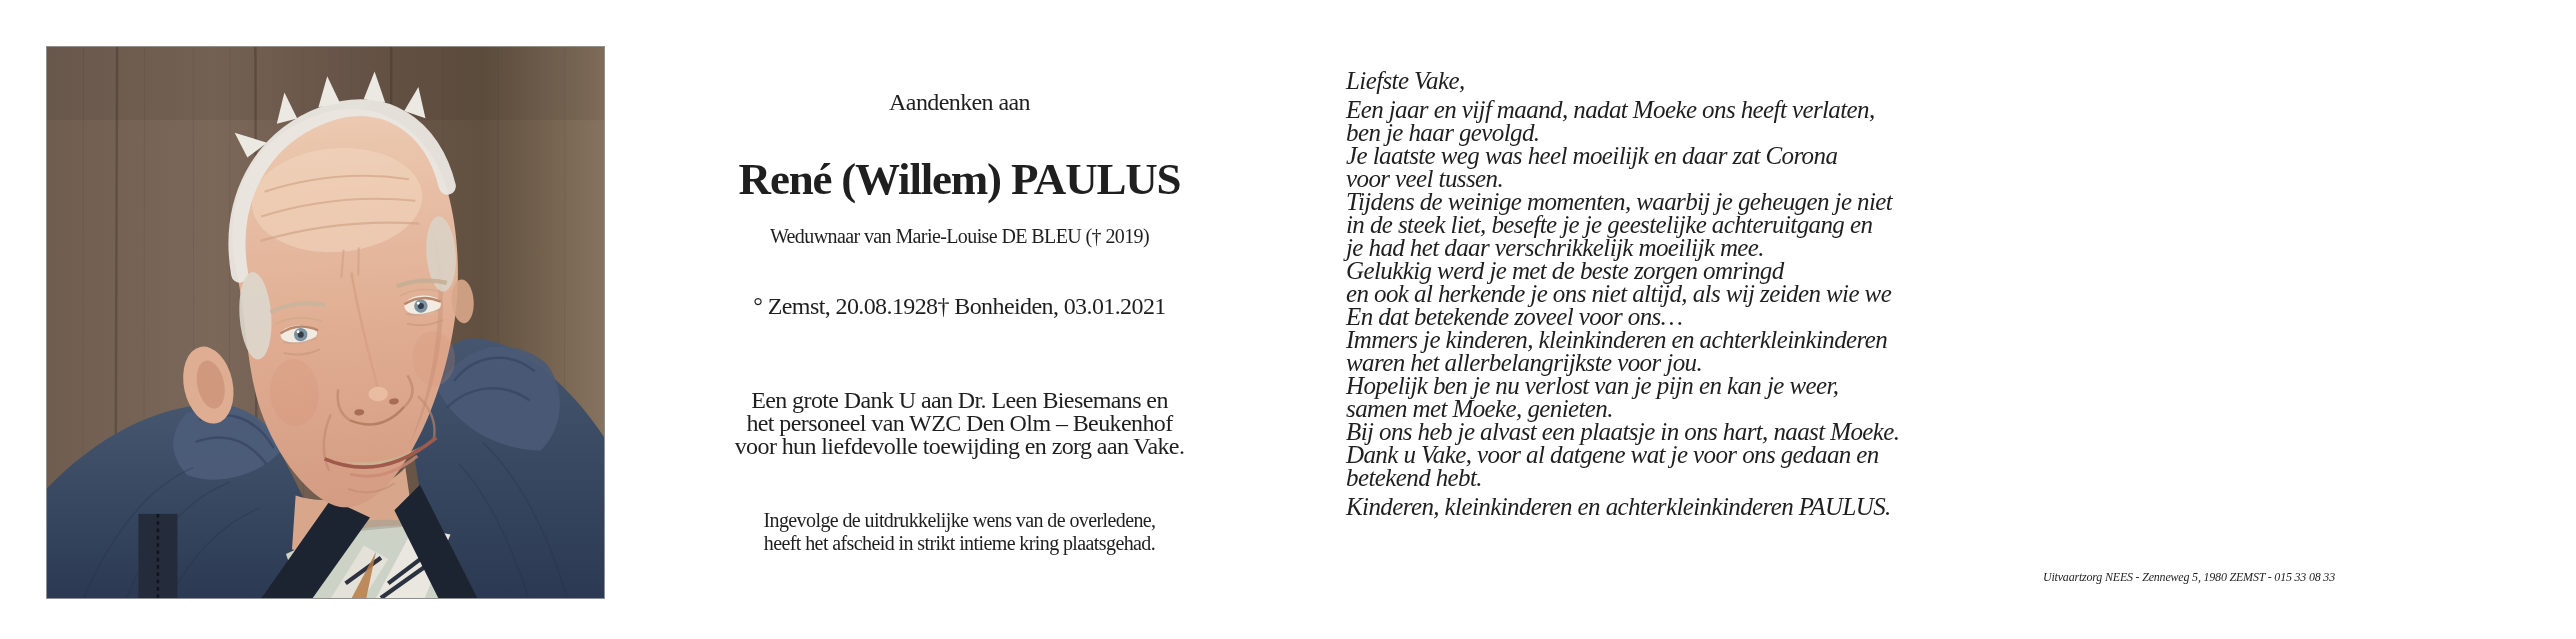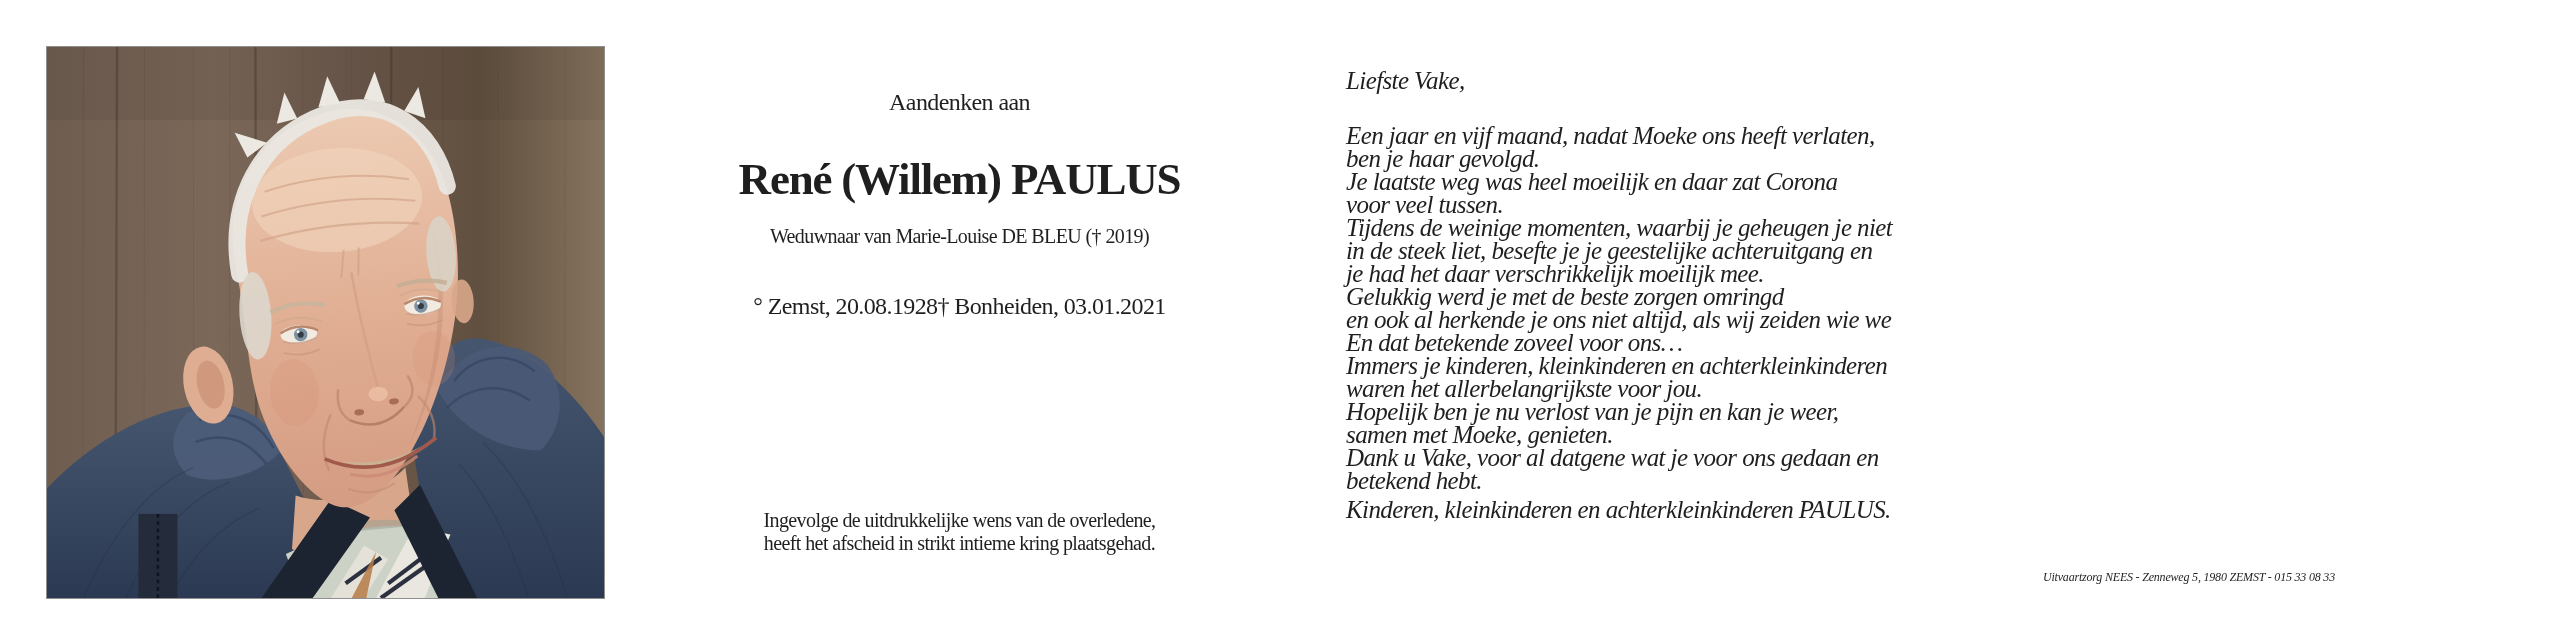--- a/index.html
+++ b/index.html
@@ -29,21 +29,21 @@
   .widower{top:225px;font-size:20px;letter-spacing:-0.6px;}
   .dates{top:293px;font-size:24px;letter-spacing:-0.6px;display:flex;justify-content:center;}
   .thanks{top:389px;font-size:24px;line-height:23px;letter-spacing:-0.6px;}
   .farewell{top:509px;font-size:20px;line-height:23px;letter-spacing:-0.6px;}
   
   .letter{
     position:absolute;left:1346px;top:69px;width:670px;
     font-style:italic;font-size:25px;line-height:23px;letter-spacing:-0.6px;
   }
   .letter div{white-space:nowrap;}
-  .letter-body{margin-top:32px;}
+  .letter-body{margin-top:6px;}
   .letter-closing{margin-top:6px;}
   
   .undertaker{
     position:absolute;left:2043px;top:570px;
     font-style:italic;font-size:12px;letter-spacing:-0.2px;white-space:nowrap;
   }
 </style>
 </head>
 <body>
 
@@ -211,20 +211,25 @@
   </figure>
 
   <section class="center-col">
     <div class="intro">Aandenken aan</div>
     <h1 class="name">René (Willem) PAULUS</h1>
     <div class="widower">Weduwnaar van Marie-Louise DE BLEU († 2019)</div>
     <div class="dates">
       <span>° Zemst, 20.08.1928</span>
       <span>† Bonheiden, 03.01.2021</span>
     </div>
+    <div class="thanks">
+      <div>Een grote Dank U aan Dr. Leen Biesemans en</div>
+      <div>het personeel van WZC Den Olm – Beukenhof</div>
+      <div>voor hun liefdevolle toewijding en zorg aan Vake.</div>
+    </div>
     <div class="farewell">
       <div>Ingevolge de uitdrukkelijke wens van de overledene,</div>
       <div>heeft het afscheid in strikt intieme kring plaatsgehad.</div>
     </div>
   </section>
 
   <section class="letter">
     <div class="letter-salutation">Liefste Vake,</div>
     <div class="letter-body">
       <div>Een jaar en vijf maand, nadat Moeke ons heeft verlaten,</div>
@@ -234,20 +239,21 @@
       <div>Tijdens de weinige momenten, waarbij je geheugen je niet</div>
       <div>in de steek liet, besefte je je geestelijke achteruitgang en</div>
       <div>je had het daar verschrikkelijk moeilijk mee.</div>
       <div>Gelukkig werd je met de beste zorgen omringd</div>
       <div>en ook al herkende je ons niet altijd, als wij zeiden wie we</div>
       <div>En dat betekende zoveel voor ons…</div>
       <div>Immers je kinderen, kleinkinderen en achterkleinkinderen</div>
       <div>waren het allerbelangrijkste voor jou.</div>
       <div>Hopelijk ben je nu verlost van je pijn en kan je weer,</div>
       <div>samen met Moeke, genieten.</div>
+      <div>Bij ons heb je alvast een plaatsje in ons hart, naast Moeke.</div>
       <div>Dank u Vake, voor al datgene wat je voor ons gedaan en</div>
       <div>betekend hebt.</div>
     </div>
     <div class="letter-closing">Kinderen, kleinkinderen en achterkleinkinderen PAULUS.</div>
   </section>
 
   <div class="undertaker">Uitvaartzorg NEES - Zenneweg 5, 1980 ZEMST - 015 33 08 33</div>
 
 </div>
 

